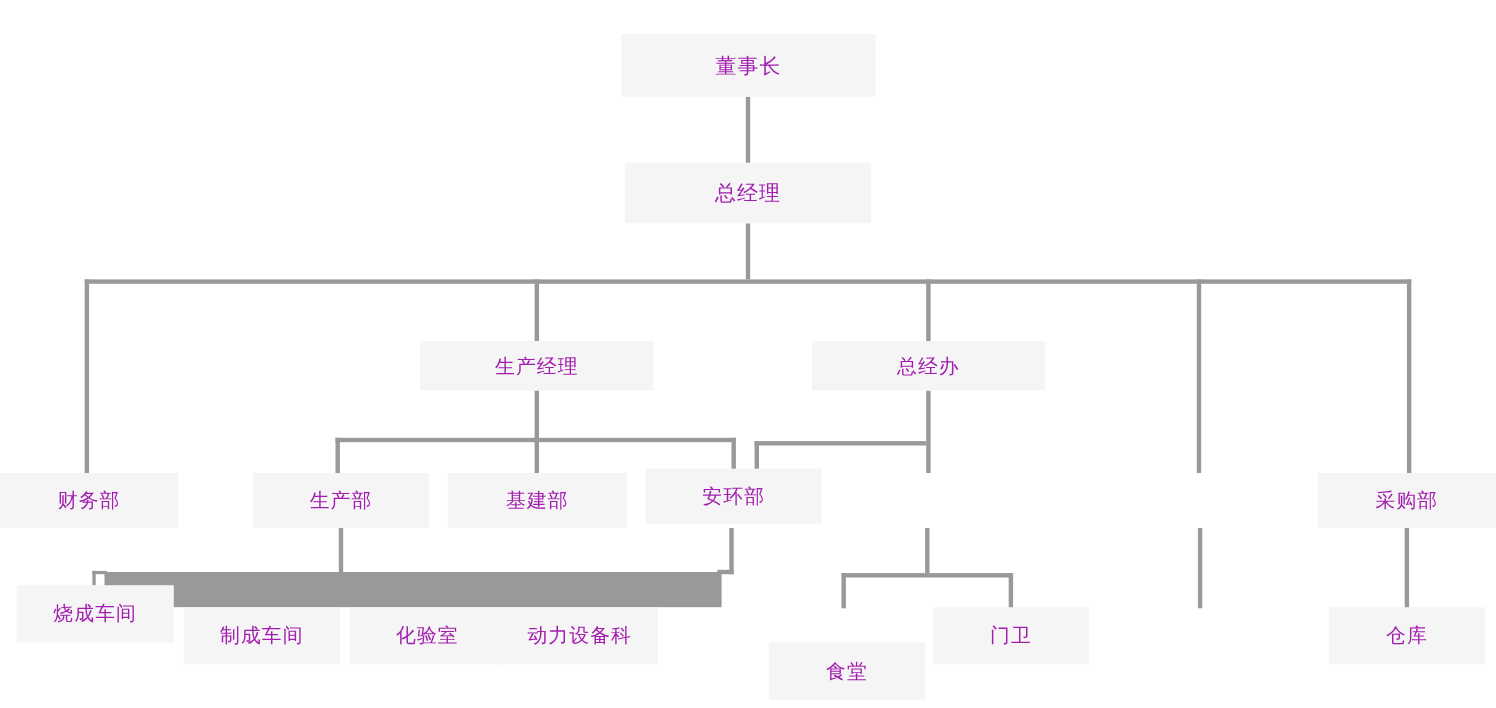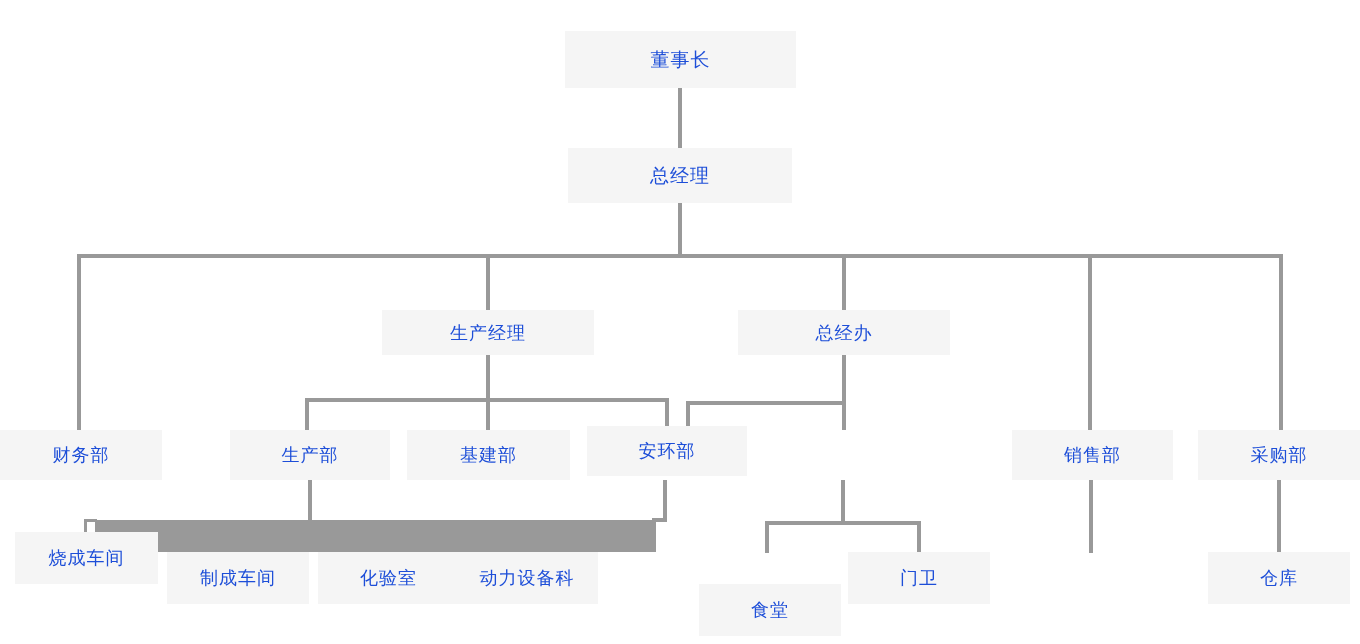--- a/index.html
+++ b/index.html
@@ -11,21 +11,21 @@
   .canvas {
     position: relative;
     width: 1360px;
     height: 644px;
     background: #ffffff;
     overflow: hidden;
   }
   .node {
     position: absolute;
     background: #f5f5f5;
-    color: #1d4ed8;
+    color: #a21caf;
     display: flex;
     align-items: center;
     justify-content: center;
     font-size: 18px;
     letter-spacing: 1px;
     white-space: nowrap;
     z-index: 2;
   }
   .node.lg { font-size: 19px; }
   .line {
@@ -90,21 +90,20 @@
 
   <div class="node" style="left:0px;top:430px;width:162px;height:50px;">财务部</div>
 
   <div class="node" style="left:230px;top:430px;width:160px;height:50px;">生产部</div>
 
   <div class="node" style="left:407px;top:430px;width:163px;height:50px;">基建部</div>
 
   <div class="node" style="left:587px;top:426px;width:160px;height:50px;">安环部</div>
 
 
-  <div class="node" style="left:1012px;top:430px;width:161px;height:50px;">销售部</div>
 
   <div class="node" style="left:1198px;top:430px;width:162px;height:50px;">采购部</div>
 
   <div class="node" style="left:15px;top:532px;width:143px;height:52px;">烧成车间</div>
 
   <div class="node" style="left:167px;top:552px;width:142px;height:52px;">制成车间</div>
 
   <div class="node" style="left:318px;top:552px;width:141px;height:52px;">化验室</div>
 
   <div class="node" style="left:456px;top:552px;width:142px;height:52px;">动力设备科</div>

